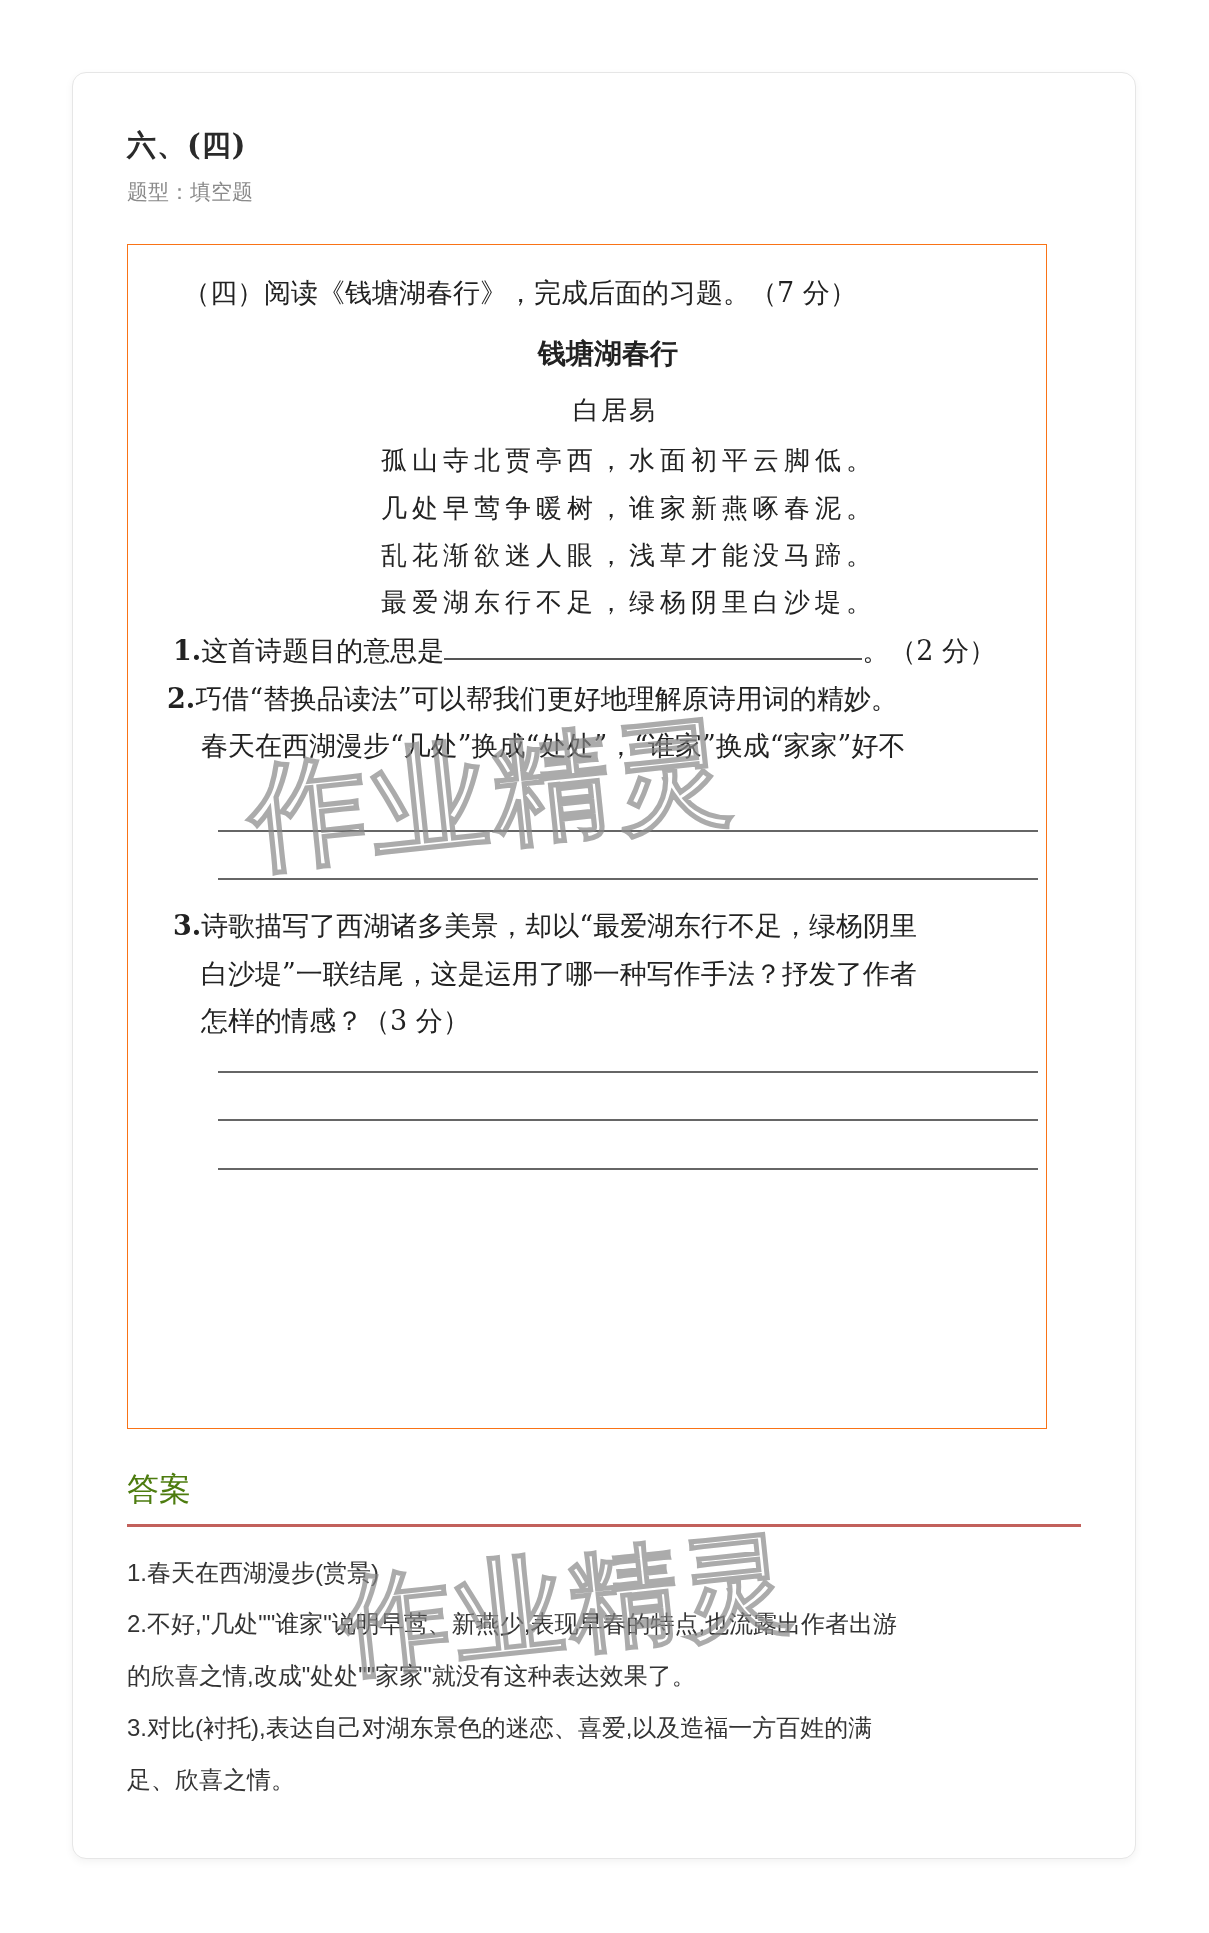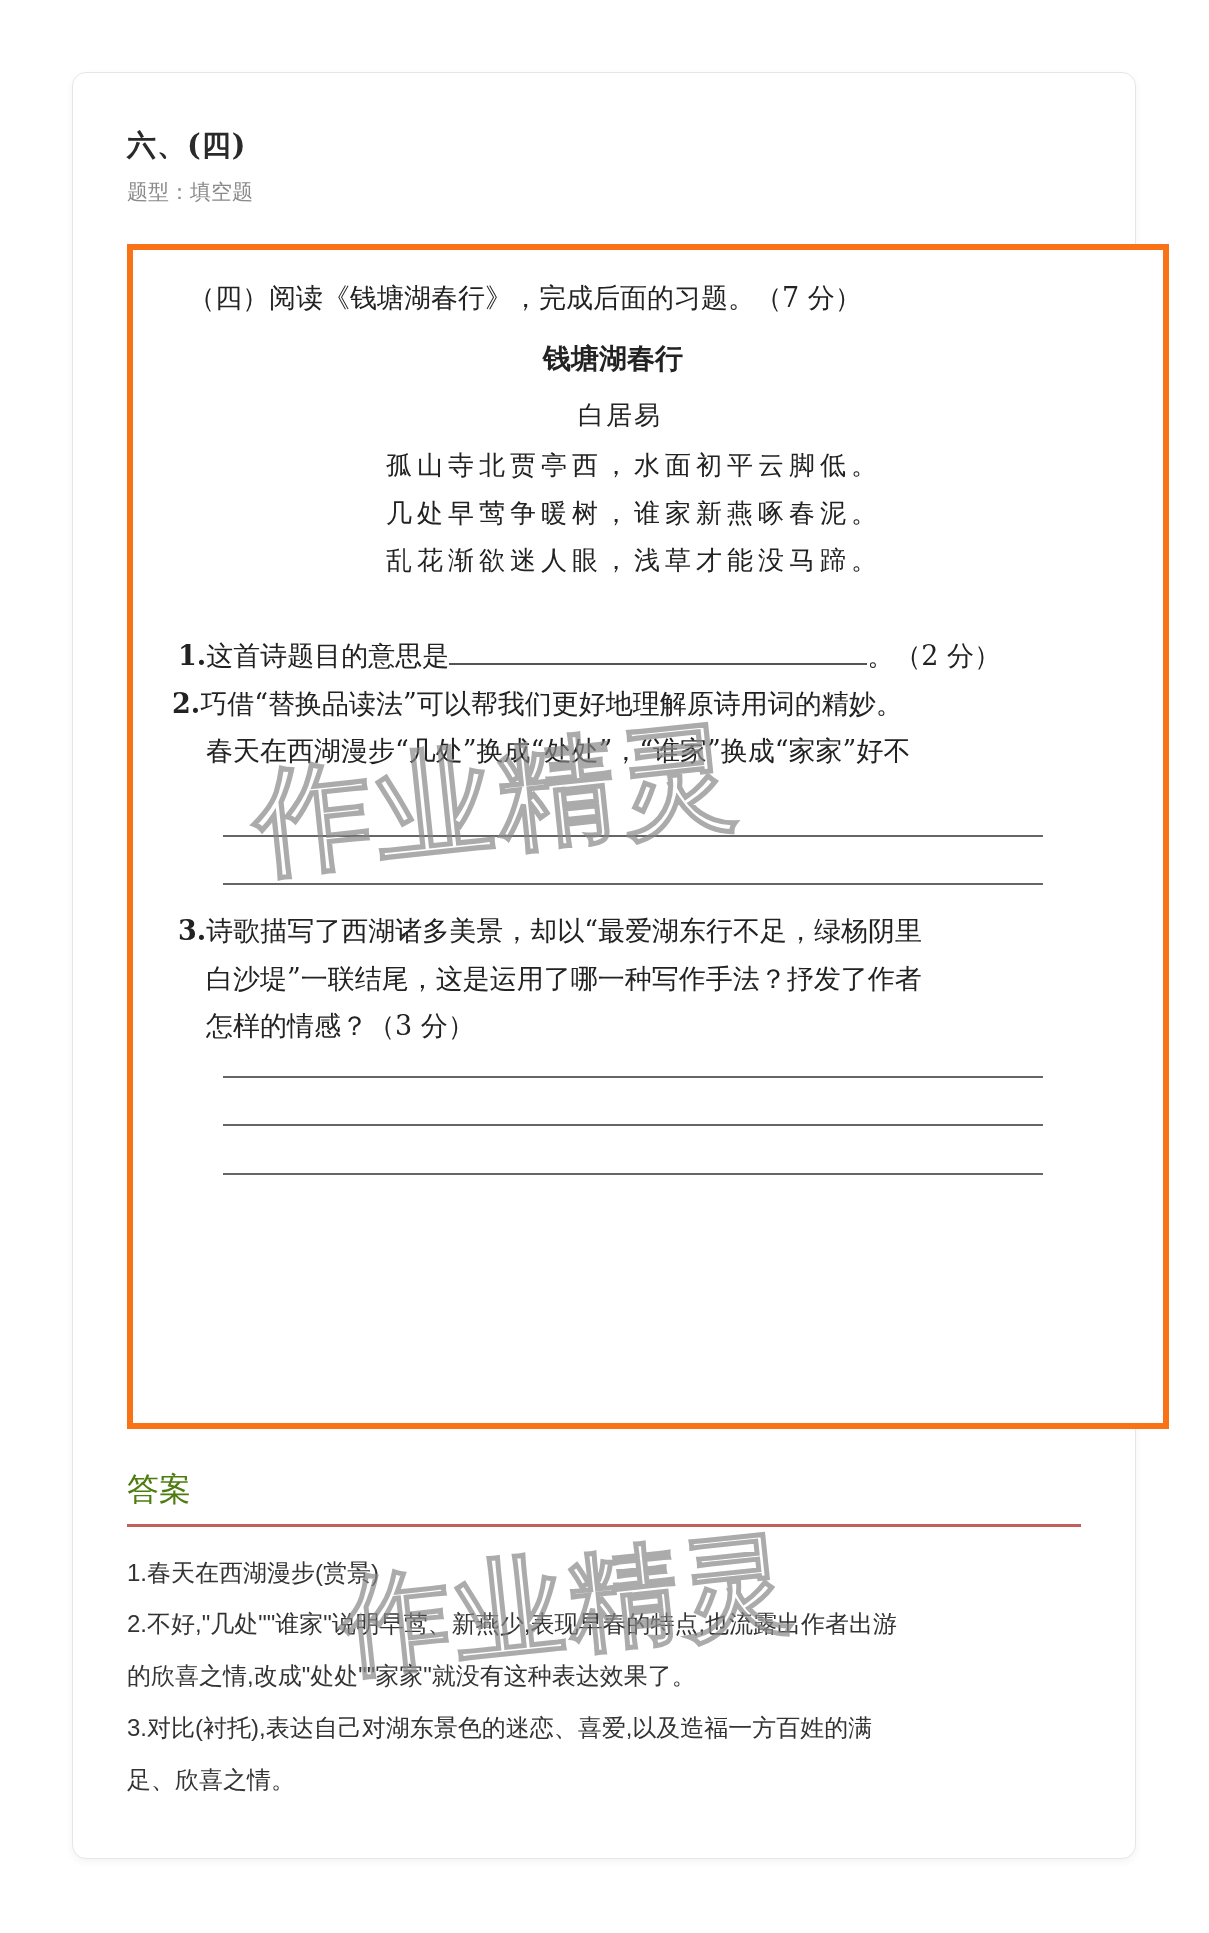--- a/index.html
+++ b/index.html
@@ -5,22 +5,22 @@
   html, body { margin: 0; padding: 0; background: #ffffff; }
   body { width: 1209px; height: 1933px; position: relative; font-family: "DejaVu Sans", "Liberation Sans", sans-serif; color: #222; }
   .card {
     position: absolute; left: 72px; top: 72px; width: 1064px; height: 1787px;
     border: 1px solid #e6e6e6; border-radius: 14px; background: #fff;
     box-shadow: 0 3px 8px rgba(0,0,0,0.05); box-sizing: border-box;
   }
   .q-title { position: absolute; left: 127px; top: 126px; font-size: 29px; font-weight: bold; color: #2a2a2a; font-family: "DejaVu Serif", "Liberation Serif", serif; letter-spacing: 1px; }
   .q-type { position: absolute; left: 127px; top: 178px; font-size: 21px; color: #8a8a8a; text-align: right; }
   .q-image {
-    position: absolute; left: 127px; top: 244px; width: 1042px; height: 1185px;
-    border: 6px solid #f97316; box-sizing: border-box; background: #fff; overflow: hidden;
+    position: absolute; left: 127px; top: 244px; width: 920px; height: 1185px;
+    border: 1px solid #f97316; box-sizing: border-box; background: #fff; overflow: hidden;
   }
   .q-image .line { position: absolute; white-space: nowrap; color: #222; }
   .intro { left: 55px; top: 30px; font-size: 27px; font-family: "DejaVu Serif", "Liberation Serif", serif; }
   .poem-title { left: 410px; top: 90px; font-size: 28px; font-weight: bold; }
   .poem-author { left: 445px; top: 148px; font-size: 26px; font-family: "DejaVu Serif", "Liberation Serif", serif; color: #333; letter-spacing: 2px; }
   .poem-line { left: 253px; font-size: 26px; font-family: "DejaVu Serif", "Liberation Serif", serif; letter-spacing: 5px; }
   .sub-q { font-size: 27px; font-family: "DejaVu Serif", "Liberation Serif", serif; }
   .sub-q .num { font-weight: bold; }
   .blank-inline { display: inline-block; width: 418px; border-bottom: 2px solid #555; height: 24px; vertical-align: baseline; }
   .rule { position: absolute; left: 90px; width: 820px; height: 2px; background: #666; }
@@ -37,20 +37,21 @@
 <div class="q-title">六、(四)</div>
 <div class="q-type">题型：填空题</div>
 
 <div class="q-image">
   <div class="line intro">（四）阅读《钱塘湖春行》，完成后面的习题。（7 分）</div>
   <div class="line poem-title">钱塘湖春行</div>
   <div class="line poem-author">白居易</div>
   <div class="line poem-line" style="top:246px">几处早莺争暖树，谁家新燕啄春泥。</div>
   <div class="line poem-line" style="top:198px">孤山寺北贾亭西，水面初平云脚低。</div>
   <div class="line poem-line" style="top:293px">乱花渐欲迷人眼，浅草才能没马蹄。</div>
+  <div class="line poem-line" style="top:340px">最爱湖东行不足，绿杨阴里白沙堤。</div>
 
   <div class="line sub-q" style="left:45px; top:388px;">
     <span class="num">1.</span><span>这首诗题目的意思是</span><span class="blank-inline"></span><span>。（2 分）</span>
   </div>
 
   <div class="line sub-q" style="left:39px; top:436px;">
     <span class="num">2.</span><span>巧借“替换品读法”可以帮我们更好地理解原诗用词的精妙。</span>
   </div>
   <div class="line sub-q" style="left:73px; top:483px;">春天在西湖漫步“几处”换成“处处”，“谁家”换成“家家”好不</div>
   <div class="rule" style="top:585px"></div>

